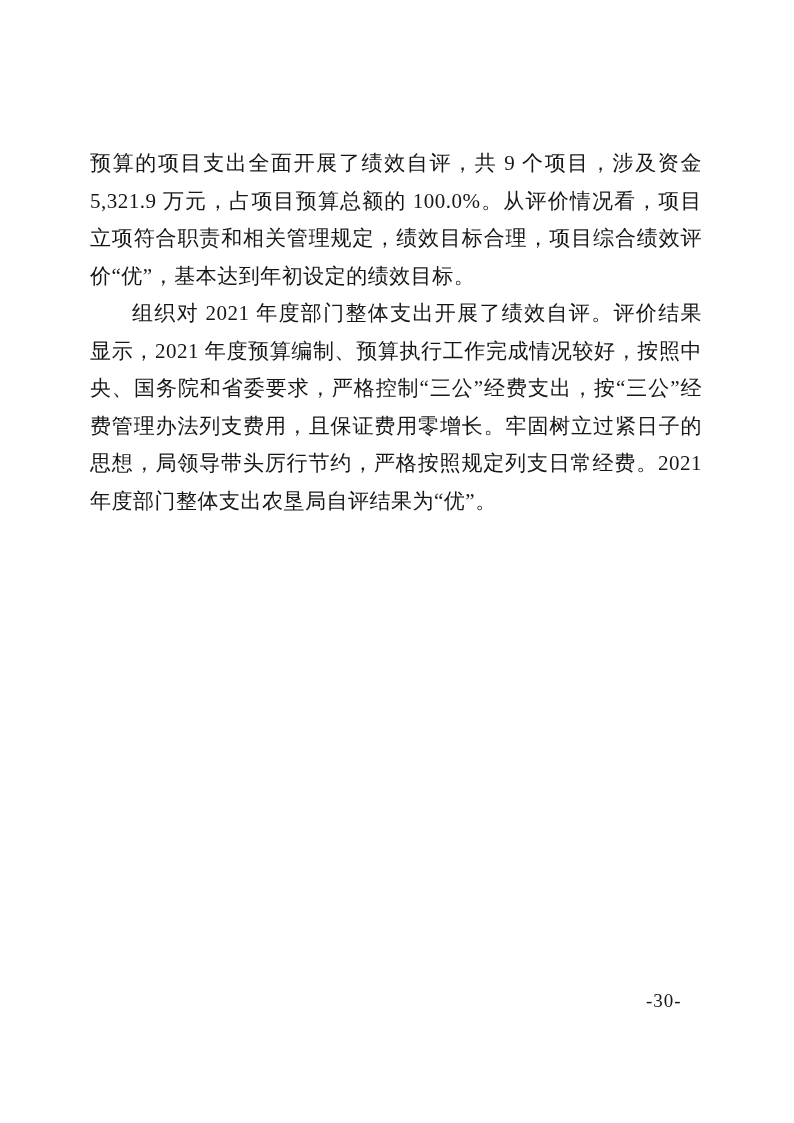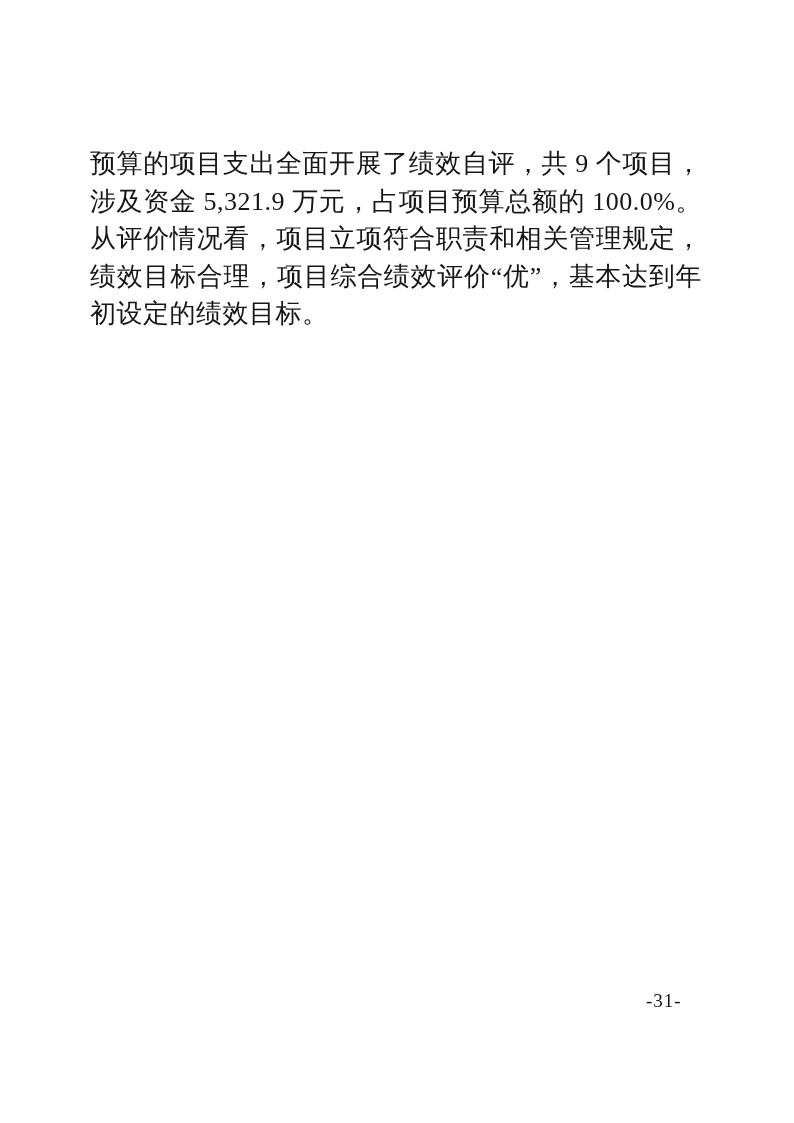--- a/index.html
+++ b/index.html
@@ -17,21 +17,21 @@
     height: 1123px;
     background: #ffffff;
   }
   .text-block {
     position: absolute;
     left: 90px;
     top: 145px;
     width: 612px;
   }
   .para {
-    font-size: 26px;
+    font-size: 21px;
     line-height: 37.5px;
     text-align: justify;
     text-justify: inter-character;
     letter-spacing: 0.5px;
   }
   .para.indent { text-indent: 2em; }
   .para.heading { font-weight: bold; text-indent: 2em; }
   .page-number {
     position: absolute;
     left: 646px;
@@ -41,15 +41,16 @@
     color: #161616;
     font-family: "Liberation Serif", "DejaVu Serif", serif;
   }
 </style>
 </head>
 <body>
 
 <div class="page">
   <div class="text-block">
     <p class="para">预算的项目支出全面开展了绩效自评，共 9 个项目，涉及资金 5,321.9 万元，占项目预算总额的 100.0%。从评价情况看，项目立项符合职责和相关管理规定，绩效目标合理，项目综合绩效评价“优”，基本达到年初设定的绩效目标。</p>
+    <p class="para indent">组织对 2021 年度部门整体支出开展了绩效自评。评价结果显示，2021 年度预算编制、预算执行工作完成情况较好，按照中央、国务院和省委要求，严格控制“三公”经费支出，按“三公”经费管理办法列支费用，且保证费用零增长。牢固树立过紧日子的思想，局领导带头厉行节约，严格按照规定列支日常经费。2021 年度部门整体支出农垦局自评结果为“优”。</p>
   </div>
-  <div class="page-number">-31-</div>
+  <div class="page-number">-30-</div>
 </div>
 
 </body></html>

